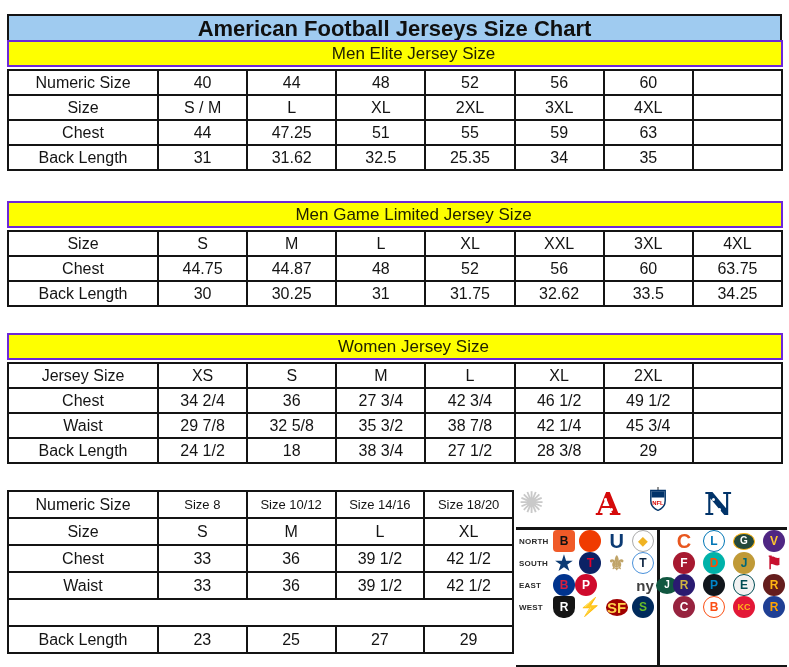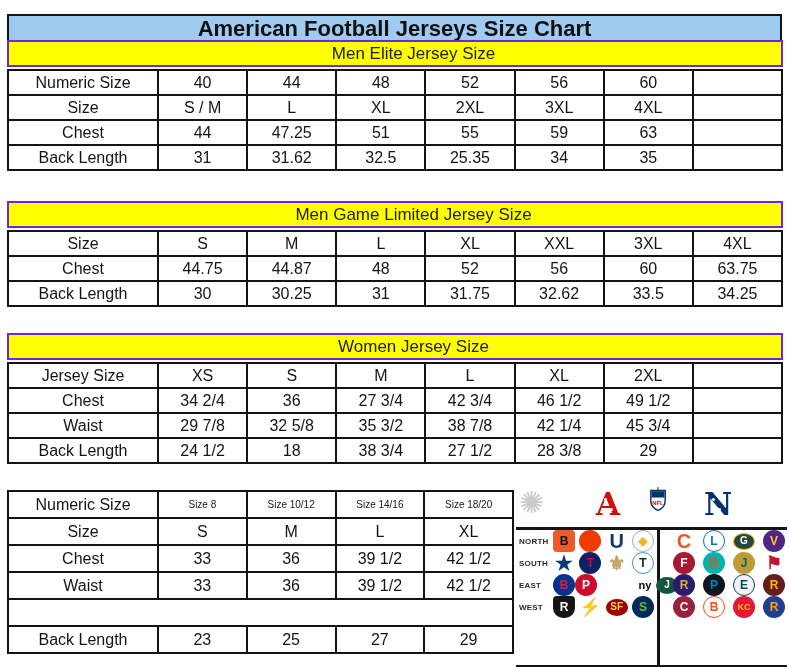--- a/index.html
+++ b/index.html
@@ -28,21 +28,21 @@
   }
   .grid-host table {
     width:100%; border-collapse:collapse; table-layout:fixed; margin-top:2px;
     border:2px solid #141414;
   }
   .grid-host td {
     border:2px solid #141414; height:23px; padding:0 1px;
     text-align:center; font-size:16px; color:#141414; overflow:hidden; white-space:nowrap;
   }
   #tb3 .grid-host td { height:25px; }
-  .grid-host td.small { font-size:10px; }
+  .grid-host td.small { font-size:13px; }
   .grid-host tr.spacer td { border-left:none; border-right:none; height:6px; }
 
   
   .nfl-panel {
     position:absolute; left:516px; top:483px; width:271px; height:182px;
     border-bottom:3px solid #141414; background:#ffffff;
   }
   .panel-top { position:relative; height:44px; border-bottom:3px solid #141414; }
   .burst { position:absolute; left:3px; top:0px; font-size:30px; line-height:40px; color:#c9c9c9; }
   .conf-letter { position:absolute; top:1px; }
@@ -354,36 +354,36 @@
             <span class="logo" style="color: rgb(252, 76, 2); background: rgb(0, 178, 169);">D</span>
             <span class="logo" style="color: rgb(0, 103, 120); background: rgb(192, 154, 55);">J</span>
             <span class="logo plain" style="color: rgb(200, 16, 46); font-size: 18px;">⚑</span>
           </span>
         </div>
         <div class="division-row">
           <span class="div-label">EAST</span>
           <span class="team-set afc">
             <span class="logo" style="color: rgb(216, 31, 61); background: rgb(0, 51, 141);">B</span>
             <span class="logo" style="color: rgb(255, 255, 255); background: rgb(207, 10, 44);">P</span>
-            <span class="logo plain" style="color: #000000; font-size: 11px; margin-left: 37px;">ny</span>
+            <span class="logo plain" style="color: #404040; font-size: 15px; margin-left: 37px;">ny</span>
             <span class="logo oval" style="color: rgb(255, 255, 255); background: rgb(17, 87, 64);">J</span>
           </span>
           <span class="team-set nfc">
             <span class="logo" style="color: rgb(208, 178, 64); background: rgb(42, 26, 112);">R</span>
             <span class="logo" style="color: rgb(0, 133, 202); background: rgb(17, 22, 28);">P</span>
             <span class="logo" style="color: rgb(0, 76, 84); background: rgb(242, 242, 242); border: 1.5px solid rgb(0, 76, 84);">E</span>
             <span class="logo" style="color: rgb(255, 182, 18); background: rgb(101, 29, 29);">R</span>
           </span>
         </div>
         <div class="division-row">
           <span class="div-label">WEST</span>
           <span class="team-set afc">
             <span class="logo shield-shape" style="color: rgb(255, 255, 255); background: rgb(21, 21, 21);">R</span>
             <span class="logo plain" style="color: rgb(242, 169, 0); font-size: 18px;">⚡</span>
-            <span class="logo oval" style="color: rgb(255, 210, 76); background: rgb(160, 0, 0); font-size: 10px;">SF</span>
+            <span class="logo oval" style="color: rgb(255, 210, 76); background: rgb(160, 0, 0); font-size: 15px;">SF</span>
             <span class="logo" style="color: rgb(105, 190, 40); background: rgb(0, 42, 92);">S</span>
           </span>
           <span class="team-set nfc">
             <span class="logo" style="color: rgb(255, 255, 255); background: rgb(151, 35, 63);">C</span>
             <span class="logo" style="color: rgb(251, 79, 20); background: rgb(255, 255, 255); border: 1.5px solid rgb(251, 79, 20);">B</span>
             <span class="logo" style="color: rgb(255, 184, 28); background: rgb(227, 24, 55); font-size: 9px;">KC</span>
             <span class="logo" style="color: rgb(255, 163, 0); background: rgb(31, 63, 148);">R</span>
           </span>
         </div>
       </div>

